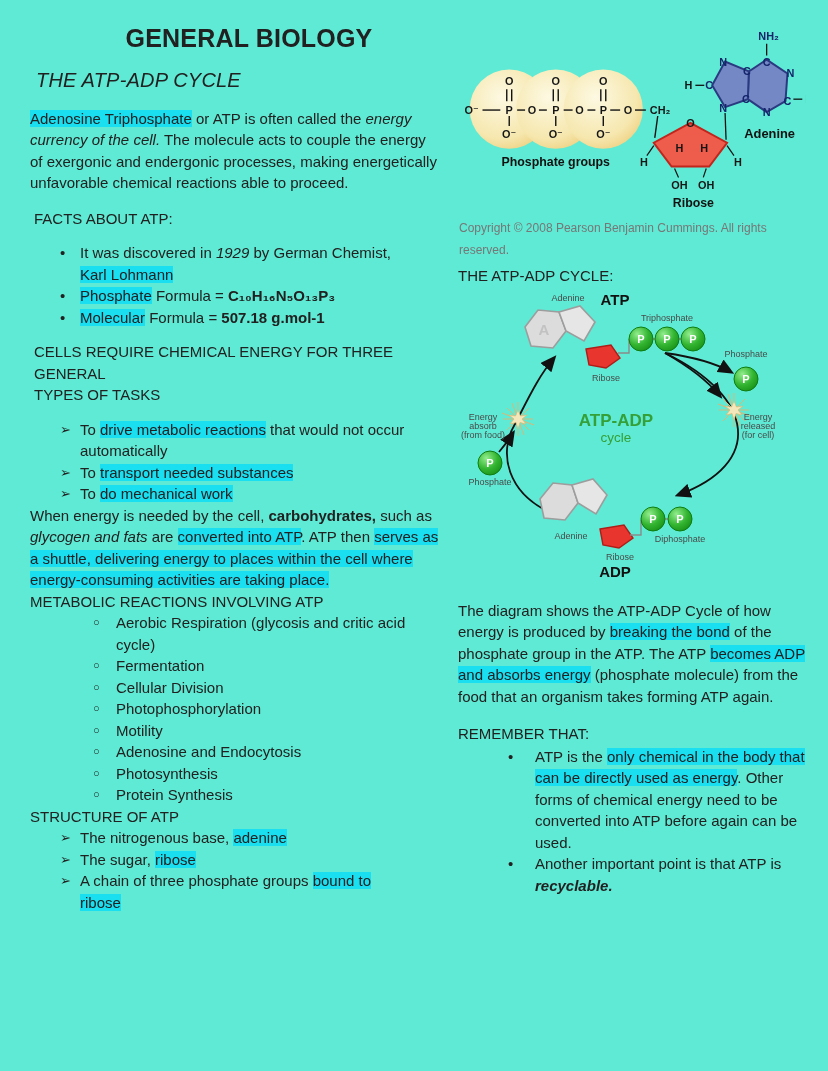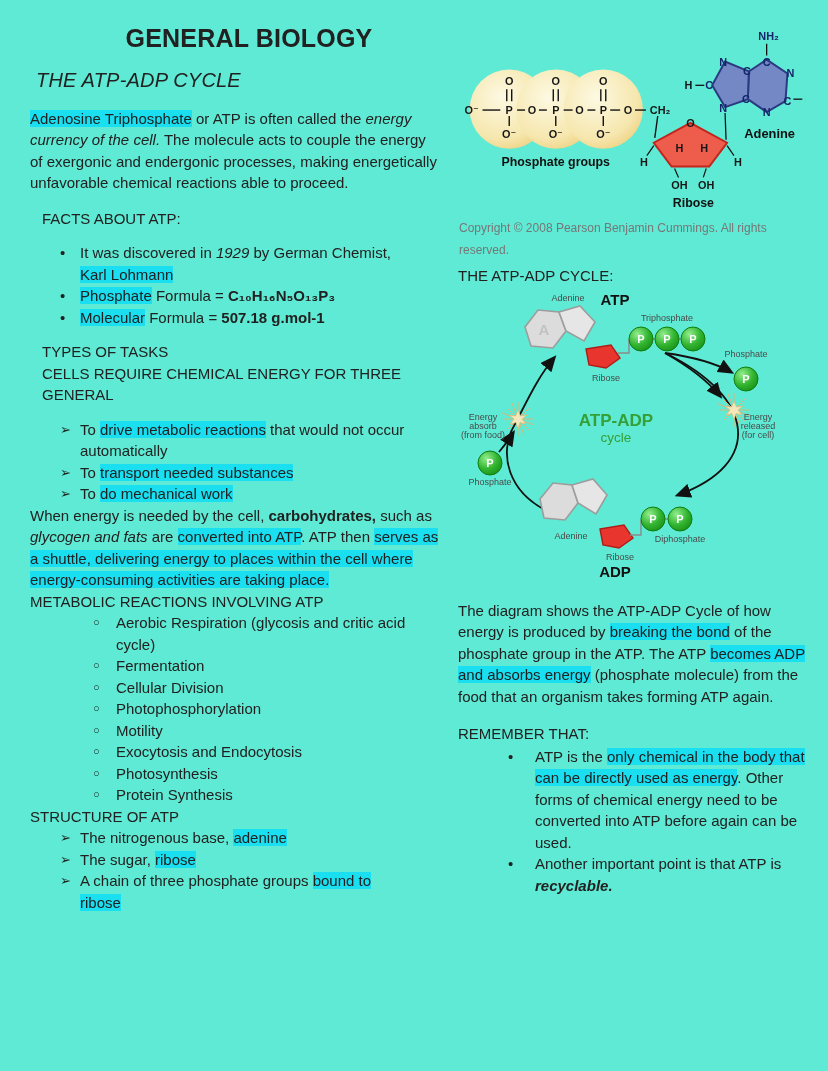--- a/index.html
+++ b/index.html
@@ -7,21 +7,21 @@
   body{background:#e8e8e8;}
   .page{position:relative;width:828px;height:1071px;background:#5eead4;margin:0 auto;
         font-family:"Liberation Sans","DejaVu Sans",sans-serif;color:#212121;
         font-size:15px;line-height:21.5px;overflow:hidden;}
   .col-left{position:absolute;left:30px;top:20px;width:410px;}
   .col-right{position:absolute;left:458px;top:16px;width:348px;}
   .doc-title{font-size:25px;line-height:32px;font-weight:bold;text-align:center;
              transform:translateX(14px);margin:2px 0 16px 0;letter-spacing:.2px;}
   .section-title{font-style:italic;font-size:20px;margin:0 0 16px 6px;letter-spacing:.2px;}
   p.par{margin:0 0 14px 0;}
-  .heading{margin:0 0 13px 12px;}
+  .heading{margin:0 0 13px 4px;}
   .heading.tight{margin:0;}
   .hl{background:var(--hl);}
   .it{font-style:italic;}
   .bd{font-weight:bold;}
   .list{margin:0 0 13px 0;}
   .list.nogap{margin:0;}
   .li{display:flex;align-items:flex-start;}
   .li .mk{flex:0 0 auto;}
   .li .tx{flex:1 1 auto;white-space:pre-line;}
   .lv1 .mk{margin-left:30px;width:20px;}
@@ -64,22 +64,22 @@
           <span class="mk">•</span>
           <span class="tx"><span class="hl">Phosphate</span><span> Formula = </span><span class="bd">C₁₀H₁₆N₅O₁₃P₃</span></span>
         </div>
       <div class="li lv1">
           <span class="mk">•</span>
           <span class="tx"><span class="hl">Molecular</span><span> Formula = </span><span class="bd">507.18 g.mol-1</span></span>
         </div>
     </div>
 
     <div class="heading">
+      <div>CELLS REQUIRE CHEMICAL ENERGY FOR THREE GENERAL</div>
       <div>TYPES OF TASKS</div>
-      <div>CELLS REQUIRE CHEMICAL ENERGY FOR THREE GENERAL</div>
     </div>
     <div class="list nogap">
       <div class="li lv1">
           <span class="mk arrow-mk">➢</span>
           <span class="tx"><span>To </span><span class="hl">drive metabolic reactions</span><span> that would not occur automatically</span></span>
         </div>
       <div class="li lv1">
           <span class="mk arrow-mk">➢</span>
           <span class="tx"><span>To </span><span class="hl">transport needed substances</span></span>
         </div>
@@ -109,21 +109,21 @@
       <div class="li met">
           <span class="mk">○</span>
           <span class="tx">Photophosphorylation</span>
         </div>
       <div class="li met">
           <span class="mk">○</span>
           <span class="tx">Motility</span>
         </div>
       <div class="li met">
           <span class="mk">○</span>
-          <span class="tx">Exocytosis and Endocytosis</span>
+          <span class="tx">Adenosine and Endocytosis</span>
         </div>
       <div class="li met">
           <span class="mk">○</span>
           <span class="tx">Photosynthesis</span>
         </div>
       <div class="li met">
           <span class="mk">○</span>
           <span class="tx">Protein Synthesis</span>
         </div>
     </div>

